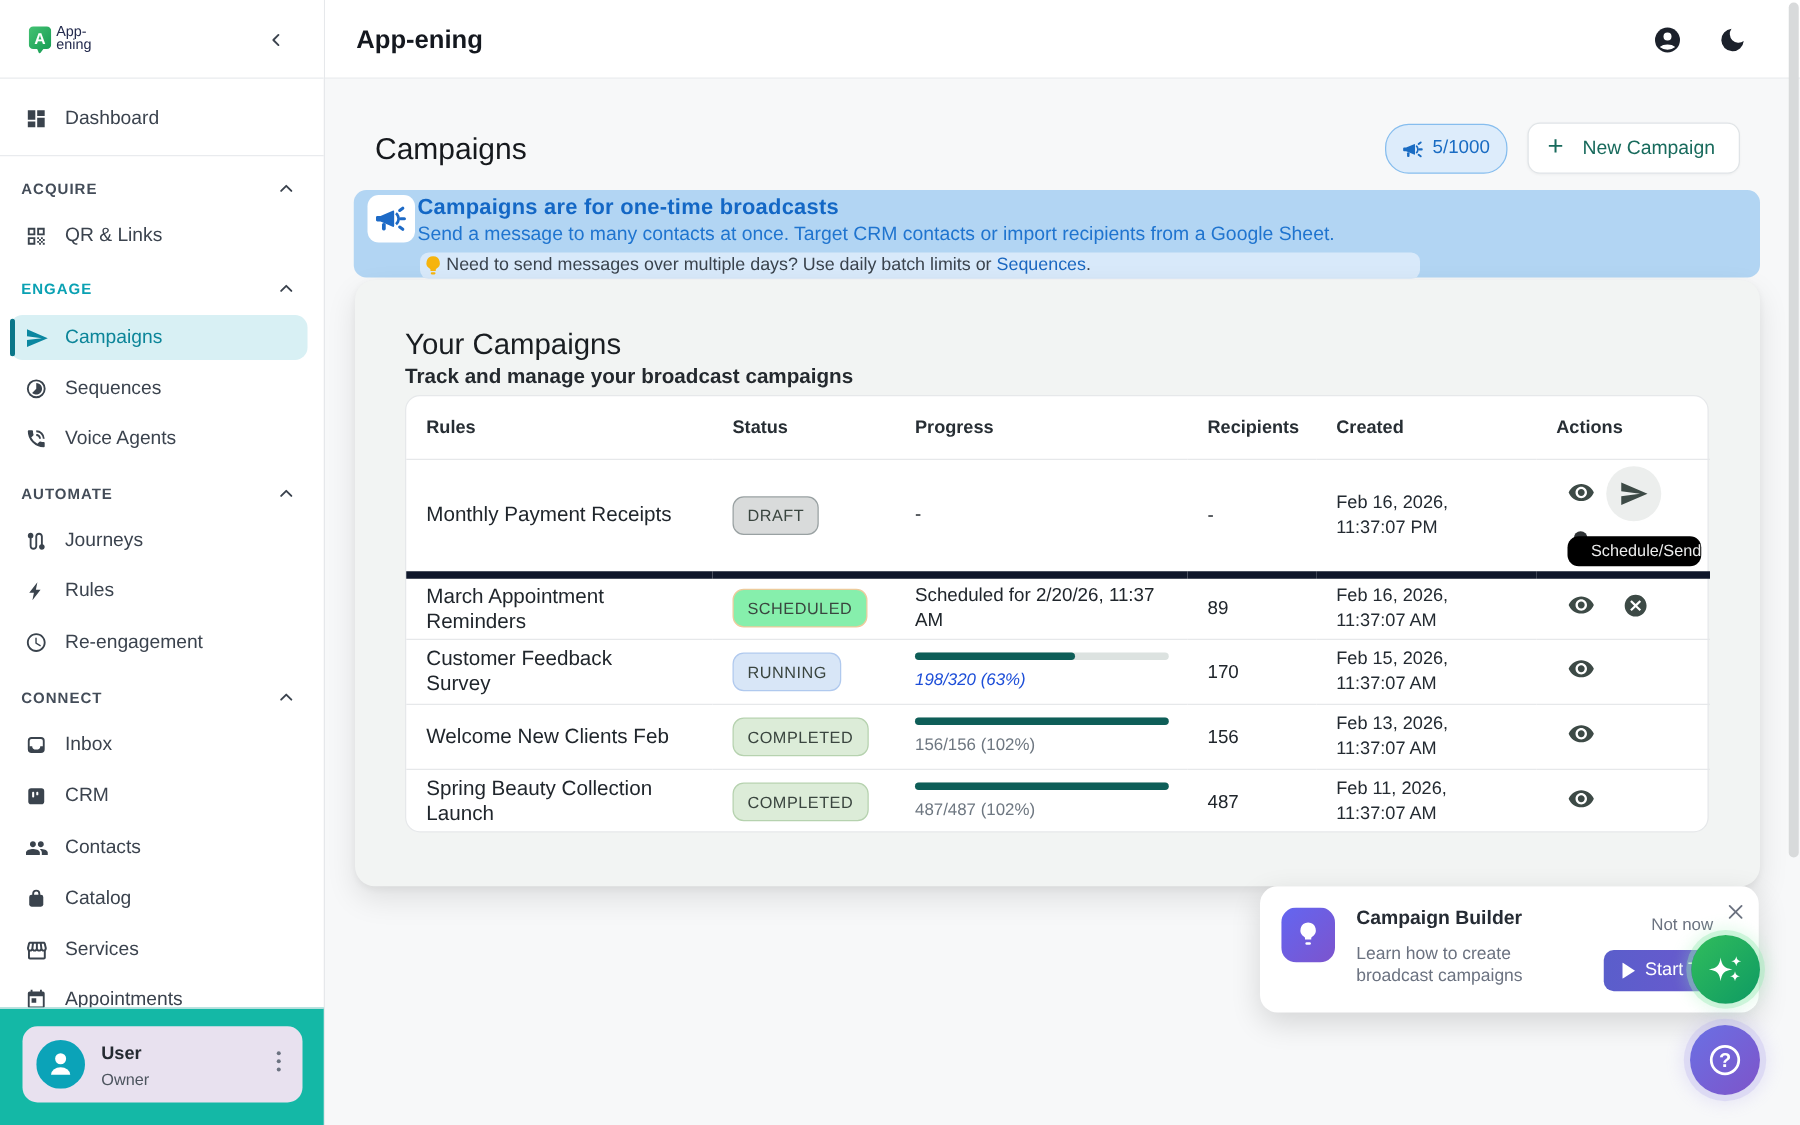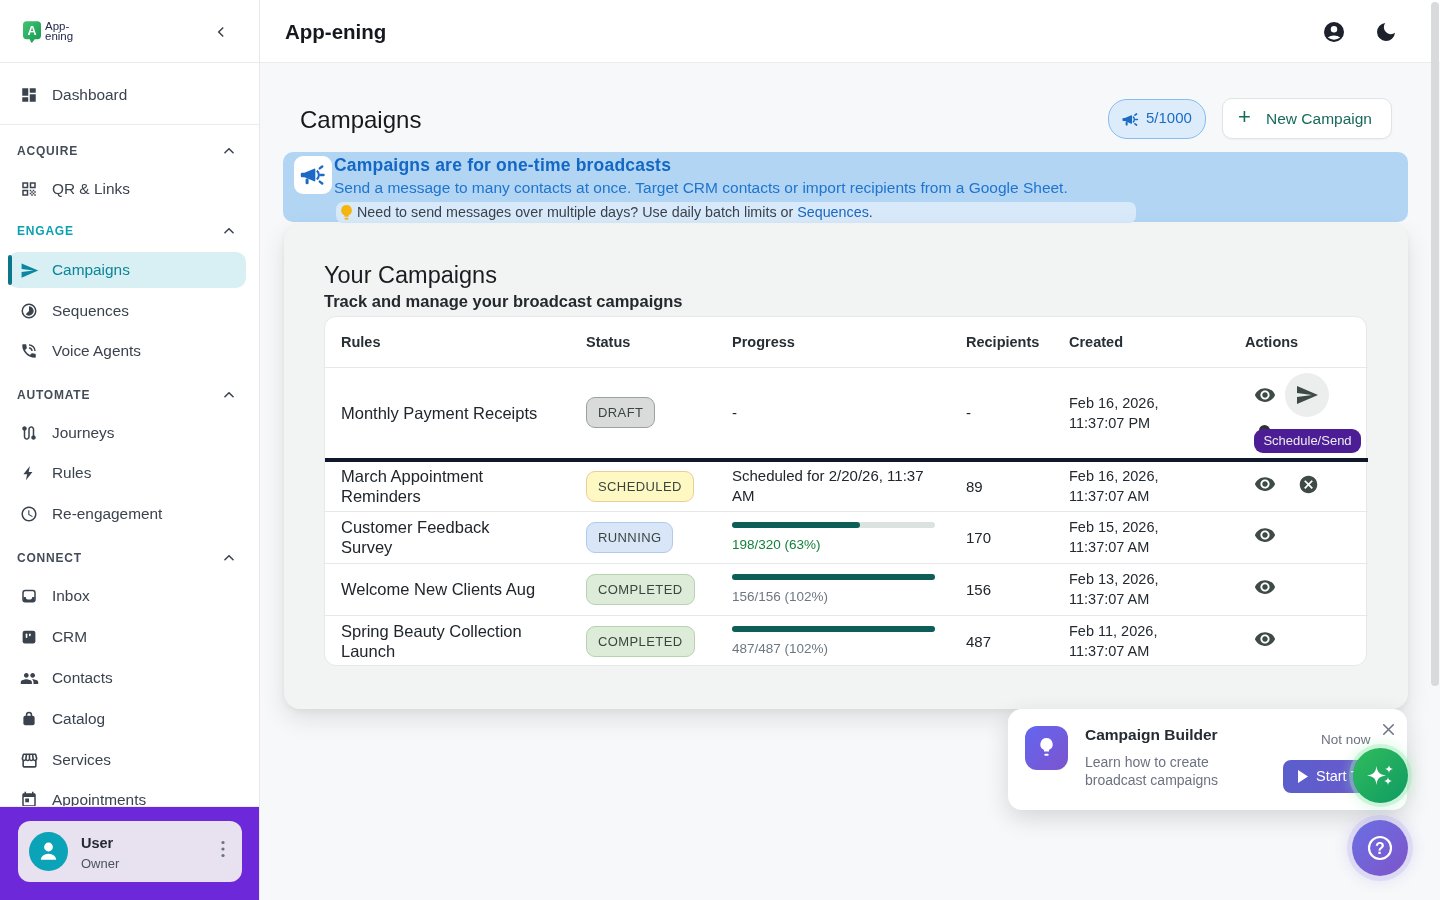--- a/index.html
+++ b/index.html
@@ -157,21 +157,21 @@
         <span class="lbl" style="">Services</span>
       </div>
       <div class="navitem" style="top: 780px;">
         <span style="position:absolute;left:20px;top:11px;width:19px;height:19px;"><svg width="18" height="18" viewBox="0 0 24 24" fill="#3a434d">
             <path d="M19 3h-1V1h-2v2H8V1H6v2H5c-1.11 0-1.99.9-1.99 2L3 19c0 1.1.89 2 2 2h14c1.1 0 2-.9 2-2V5c0-1.1-.9-2-2-2zm0 16H5V8h14v11zM7 10h5v5H7z"></path>
           </svg></span>
         <span class="lbl" style="">Appointments</span>
       </div>
     </div>
 
-  <div class="abs" style="left:0;top:806px;width:259px;height:94px;background:#6d28d9;border-top:1px solid #e9ebee;">
+  <div class="abs" style="left:0;top:806px;width:259px;height:94px;background:#14b8a6;border-top:1px solid #e9ebee;">
     <div class="abs" style="left:18px;top:14px;width:224px;height:61px;background:#e8e1ef;border-radius:12px;">
       <svg class="abs" style="left:11px;top:11px" width="39" height="39" viewBox="0 0 39 39">
         <circle cx="19.5" cy="19.5" r="19.5" fill="#0ba3b8"></circle>
         <circle cx="19.5" cy="15" r="4.4" fill="#fff"></circle>
         <path d="M11.8 27.8a7.7 6 0 0 1 15.4 0z" fill="#fff"></path>
       </svg>
       <div class="abs" style="left:63px;top:14px;font-size:14.5px;font-weight:bold;color:#242a31;">User</div>
       <div class="abs" style="left:63px;top:35px;font-size:13px;color:#4c545e;">Owner</div>
       <svg class="abs" style="left:198px;top:13px" width="14" height="34" viewBox="0 0 14 34" fill="#6b7280">
         <circle cx="7" cy="8.5" r="1.6"></circle>
@@ -252,60 +252,60 @@
           </colgroup>
           <tbody>
             <tr style="height:50px;border-bottom:1px solid #e6e8ea;">
               <th style="padding-left:16px;font-size:14.5px;font-weight:bold;color:#272e34;">Rules</th>
               <th style="padding-left:16px;font-size:14.5px;font-weight:bold;color:#272e34;">Status</th>
               <th style="padding-left:16px;font-size:14.5px;font-weight:bold;color:#272e34;">Progress</th>
               <th style="padding-left:16px;font-size:14.5px;font-weight:bold;color:#272e34;">Recipients</th>
               <th style="padding-left:16px;font-size:14.5px;font-weight:bold;color:#272e34;">Created</th>
               <th style="padding-left:16px;font-size:14.5px;font-weight:bold;color:#272e34;">Actions</th>
             </tr>
-            <tr style="height:93px;border-bottom:4px solid #0f172a;">
+            <tr style="height:93px;border-bottom:6px solid #0f172a;">
               <td style="padding-left:16px;padding-right:30px;font-size:16.5px;color:#20262c;line-height:20px;">Monthly Payment Receipts</td>
               <td style="padding-left:16px;"><span class="pill" style="background:#d9dbdb;border:1.5px solid #99a1a2;">DRAFT</span></td>
               <td style="padding-left:16px;"><span style="font-size:15px;color:#20262c;">-</span></td>
               <td style="padding-left:16px;font-size:15px;color:#20262c;">-</td>
               <td style="padding-left:16px;font-size:14.5px;color:#232a31;line-height:20px;">Feb 16, 2026,<br>11:37:07 PM</td>
               <td style="padding-left:25px;vertical-align:top;padding-top:5px;"><span style="display:inline-block;vertical-align:middle;margin-top:4px;"><svg width="22" height="22" viewBox="0 0 24 24" fill="#3d4a46">
                     <path fill-rule="evenodd" d="M12 4.5C7 4.5 2.73 7.61 1 12c1.73 4.39 6 7.5 11 7.5s9.27-3.11 11-7.5c-1.73-4.39-6-7.5-11-7.5zM12 17c-2.76 0-5-2.24-5-5s2.24-5 5-5 5 2.24 5 5-2.24 5-5 5zm0-8c-1.66 0-3 1.34-3 3s1.34 3 3 3 3-1.34 3-3-1.34-3-3-3z"></path>
                   </svg></span><span style="display:inline-flex;align-items:center;justify-content:center;vertical-align:middle;width:44px;height:44px;border-radius:50%;background:#eceeed;margin-left:9px;">
                   <svg width="24" height="24" viewBox="0 0 24 24" fill="#3d4a46">
                     <path d="M2.01 21L23 12 2.01 3 2 10l15 2-15 2z"></path>
                   </svg>
                 </span></td>
             </tr>
             <tr style="height:51px;border-bottom:1px solid #e6e8ea;">
               <td style="padding-left:16px;padding-right:30px;font-size:16.5px;color:#20262c;line-height:20px;">March Appointment<br>Reminders</td>
-              <td style="padding-left:16px;"><span class="pill" style="background:#fef9c3;border:1.5px solid #eccb9c;">SCHEDULED</span></td>
+              <td style="padding-left:16px;"><span class="pill" style="background:#86efac;border:1.5px solid #eccb9c;">SCHEDULED</span></td>
               <td style="padding-left:16px;"><span style="display:inline-block;width:200px;font-size:15px;color:#20262c;line-height:20px;">Scheduled for 2/20/26, 11:37 AM</span></td>
               <td style="padding-left:16px;font-size:15px;color:#20262c;">89</td>
               <td style="padding-left:16px;font-size:14.5px;color:#232a31;line-height:20px;">Feb 16, 2026,<br>11:37:07 AM</td>
               <td style="padding-left:25px;"><span style="display:inline-block;vertical-align:middle;"><svg width="22" height="22" viewBox="0 0 24 24" fill="#3d4a46">
                     <path fill-rule="evenodd" d="M12 4.5C7 4.5 2.73 7.61 1 12c1.73 4.39 6 7.5 11 7.5s9.27-3.11 11-7.5c-1.73-4.39-6-7.5-11-7.5zM12 17c-2.76 0-5-2.24-5-5s2.24-5 5-5 5 2.24 5 5-2.24 5-5 5zm0-8c-1.66 0-3 1.34-3 3s1.34 3 3 3 3-1.34 3-3-1.34-3-3-3z"></path>
                   </svg></span><span style="display:inline-block;vertical-align:middle;margin-left:22px;"><svg width="21" height="21" viewBox="0 0 24 24" fill="#3d4a46">
                     <path d="M12 2C6.47 2 2 6.47 2 12s4.47 10 10 10 10-4.47 10-10S17.53 2 12 2zm5 13.59L15.59 17 12 13.41 8.41 17 7 15.59 10.59 12 7 8.41 8.41 7 12 10.59 15.59 7 17 8.41 13.41 12 17 15.59z"></path>
                   </svg></span></td>
             </tr>
             <tr style="height:52px;border-bottom:1px solid #e6e8ea;">
               <td style="padding-left:16px;padding-right:30px;font-size:16.5px;color:#20262c;line-height:20px;">Customer Feedback<br>Survey</td>
               <td style="padding-left:16px;"><span class="pill" style="background:#d8e6f7;border:1.5px solid #b0c9ee;">RUNNING</span></td>
               <td style="padding-left:16px;"><div style="width:203px;height:6px;background:#dce2e0;border-radius:3px;margin-bottom:7px;">
                   <div style="width:63%;height:6px;background:#0e5e58;border-radius:3px;"></div>
-                </div><span style="font-size:13.5px;color:#15803d;">198/320 (63%)</span></td>
+                </div><span style="font-size:13.5px;color:#1d4ed8;font-style:italic;">198/320 (63%)</span></td>
               <td style="padding-left:16px;font-size:15px;color:#20262c;">170</td>
               <td style="padding-left:16px;font-size:14.5px;color:#232a31;line-height:20px;">Feb 15, 2026,<br>11:37:07 AM</td>
               <td style="padding-left:25px;"><svg width="22" height="22" viewBox="0 0 24 24" fill="#3d4a46">
                   <path fill-rule="evenodd" d="M12 4.5C7 4.5 2.73 7.61 1 12c1.73 4.39 6 7.5 11 7.5s9.27-3.11 11-7.5c-1.73-4.39-6-7.5-11-7.5zM12 17c-2.76 0-5-2.24-5-5s2.24-5 5-5 5 2.24 5 5-2.24 5-5 5zm0-8c-1.66 0-3 1.34-3 3s1.34 3 3 3 3-1.34 3-3-1.34-3-3-3z"></path>
                 </svg></td>
             </tr>
             <tr style="height:52px;border-bottom:1px solid #e6e8ea;">
-              <td style="padding-left:16px;padding-right:30px;font-size:16.5px;color:#20262c;line-height:20px;">Welcome New Clients Aug</td>
+              <td style="padding-left:16px;padding-right:30px;font-size:16.5px;color:#20262c;line-height:20px;">Welcome New Clients Feb</td>
               <td style="padding-left:16px;"><span class="pill" style="background:#dcecd8;border:1.5px solid #b6d2af;">COMPLETED</span></td>
               <td style="padding-left:16px;"><div style="width:203px;height:6px;background:#dce2e0;border-radius:3px;margin-bottom:7px;">
                   <div style="width:100%;height:6px;background:#0e5e58;border-radius:3px;"></div>
                 </div><span style="font-size:13.5px;color:#6e7781;">156/156 (102%)</span></td>
               <td style="padding-left:16px;font-size:15px;color:#20262c;">156</td>
               <td style="padding-left:16px;font-size:14.5px;color:#232a31;line-height:20px;">Feb 13, 2026,<br>11:37:07 AM</td>
               <td style="padding-left:25px;"><svg width="22" height="22" viewBox="0 0 24 24" fill="#3d4a46">
                   <path fill-rule="evenodd" d="M12 4.5C7 4.5 2.73 7.61 1 12c1.73 4.39 6 7.5 11 7.5s9.27-3.11 11-7.5c-1.73-4.39-6-7.5-11-7.5zM12 17c-2.76 0-5-2.24-5-5s2.24-5 5-5 5 2.24 5 5-2.24 5-5 5zm0-8c-1.66 0-3 1.34-3 3s1.34 3 3 3 3-1.34 3-3-1.34-3-3-3z"></path>
                 </svg></td>
             </tr>
@@ -320,21 +320,21 @@
               <td style="padding-left:25px;"><svg width="22" height="22" viewBox="0 0 24 24" fill="#3d4a46">
                   <path fill-rule="evenodd" d="M12 4.5C7 4.5 2.73 7.61 1 12c1.73 4.39 6 7.5 11 7.5s9.27-3.11 11-7.5c-1.73-4.39-6-7.5-11-7.5zM12 17c-2.76 0-5-2.24-5-5s2.24-5 5-5 5 2.24 5 5-2.24 5-5 5zm0-8c-1.66 0-3 1.34-3 3s1.34 3 3 3 3-1.34 3-3-1.34-3-3-3z"></path>
                 </svg></td>
             </tr>
           </tbody>
         </table>
     </div>
   </div>
 
   <div class="abs" style="left:999px;top:361px;width:11px;height:11px;background:#2e3234;border-radius:50%;"></div>
-    <div class="abs" style="left:994px;top:365px;width:107px;height:24px;background:#4c1d95;border-radius:9px;color:#eceded;font-size:13px;text-align:center;line-height:24px;">Schedule/Send</div>
+    <div class="abs" style="left:994px;top:365px;width:107px;height:24px;background:#000000;border-radius:9px;color:#eceded;font-size:13px;text-align:right;line-height:24px;">Schedule/Send</div>
 </div>
 
 <div class="abs" style="left:1008px;top:709px;width:399px;height:101px;background:#fff;border-radius:14px;box-shadow:0 8px 24px rgba(0,0,0,.14);">
   <svg class="abs" style="left:17px;top:17px" width="43" height="44" viewBox="0 0 43 44">
     <defs>
         <linearGradient id="pg" x1="0" y1="0" x2="1" y2="1">
       <stop offset="0" stop-color="#6366f1"></stop>
           <stop offset="1" stop-color="#7c54cd"></stop>
     </linearGradient>
       </defs>

